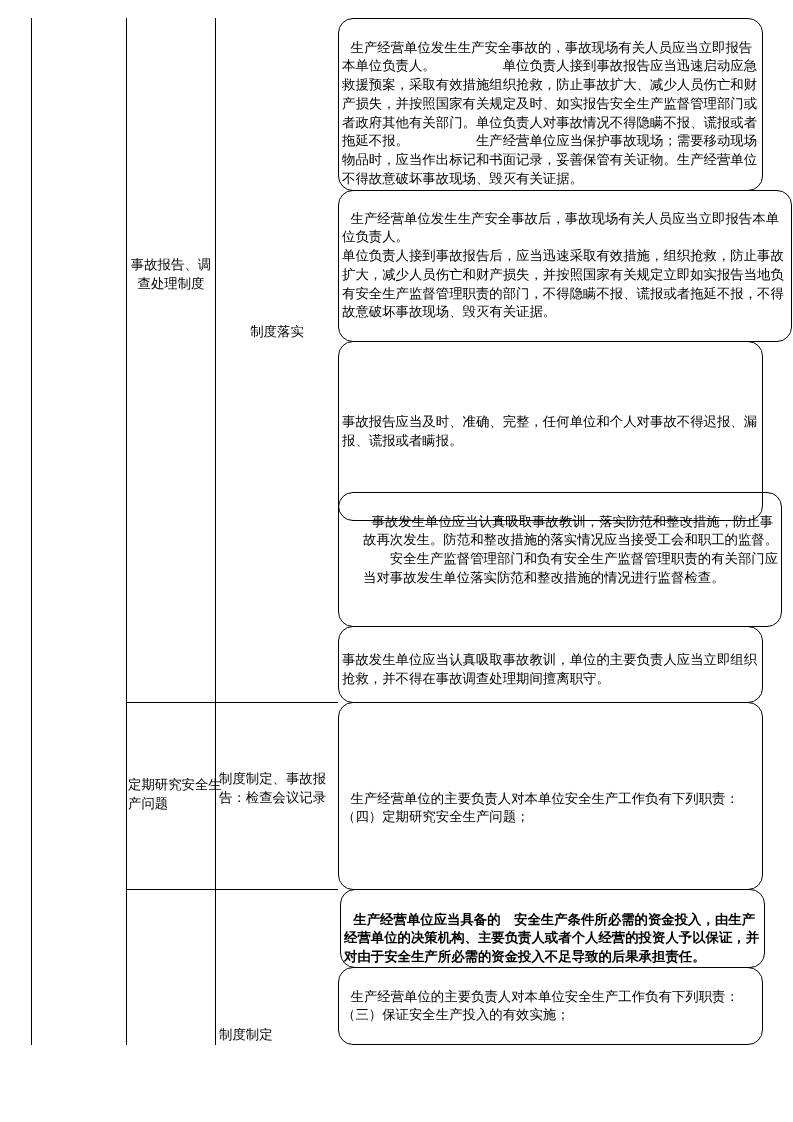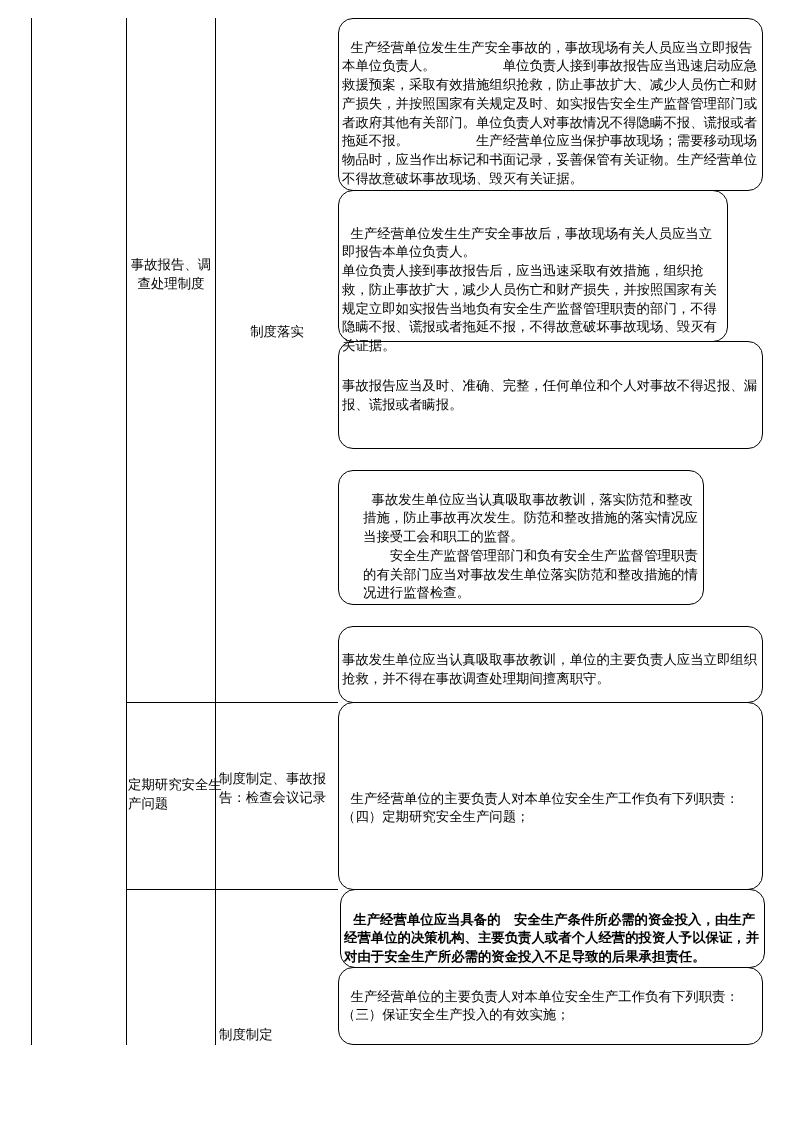--- a/index.html
+++ b/index.html
@@ -29,28 +29,28 @@
 <div class="cell center" style="left:127px; top:240px; width:88px; height:70px;">
   <span>事故报告、调查处理制度</span>
 </div>
 <div class="cell center" style="left:216px; top:320px; width:122px; height:24px;">
   <span>制度落实</span>
 </div>
 
 <div class="cell boxed pad txt" style="left:338px; top:18px; width:425px; height:173px;">
   <span>生产经营单位发生生产安全事故的，事故现场有关人员应当立即报告本单位负责人。　　　　　单位负责人接到事故报告应当迅速启动应急救援预案，采取有效措施组织抢救，防止事故扩大、减少人员伤亡和财产损失，并按照国家有关规定及时、如实报告安全生产监督管理部门或者政府其他有关部门。单位负责人对事故情况不得隐瞒不报、谎报或者拖延不报。　　　　　生产经营单位应当保护事故现场；需要移动现场物品时，应当作出标记和书面记录，妥善保管有关证物。生产经营单位不得故意破坏事故现场、毁灭有关证据。</span>
 </div>
-<div class="cell boxed pad txt" style="left:338px; top:190px; width:390px; height:152px; padding-top:15px;">
+<div class="cell boxed pad txt" style="left:338px; top:190px; width:454px; height:152px; padding-top:0;">
   <span>生产经营单位发生生产安全事故后，事故现场有关人员应当立即报告本单位负责人。
 单位负责人接到事故报告后，应当迅速采取有效措施，组织抢救，防止事故扩大，减少人员伤亡和财产损失，并按照国家有关规定立即如实报告当地负有安全生产监督管理职责的部门，不得隐瞒不报、谎报或者拖延不报，不得故意破坏事故现场、毁灭有关证据。</span>
 </div>
-<div class="cell boxed pad txt vcenter" style="left:338px; top:341px; width:425px; height:108px;">
+<div class="cell boxed pad txt vcenter" style="left:338px; top:341px; width:425px; height:180px;">
   <span>事故报告应当及时、准确、完整，任何单位和个人对事故不得迟报、漏报、谎报或者瞒报。</span>
 </div>
-<div class="cell boxed pad txt" style="left:338px; top:470px; width:366px; height:135px;padding-left:24px;">
+<div class="cell boxed pad txt" style="left:338px; top:492px; width:444px; height:135px;padding-left:24px;">
   <span>事故发生单位应当认真吸取事故教训，落实防范和整改措施，防止事故再次发生。防范和整改措施的落实情况应当接受工会和职工的监督。
 　　安全生产监督管理部门和负有安全生产监督管理职责的有关部门应当对事故发生单位落实防范和整改措施的情况进行监督检查。</span>
 </div>
 <div class="cell boxed pad txt vcenter" style="left:338px; top:626px; width:425px; height:77px; padding-top:24px; align-items:flex-start;">
   <span>事故发生单位应当认真吸取事故教训，单位的主要负责人应当立即组织抢救，并不得在事故调查处理期间擅离职守。</span>
 </div>
 
 <div class="cell left-txt vcenter" style="left:128px; top:770px; width:98px; height:50px;">
   <span>定期研究安全生产问题</span>
 </div>

